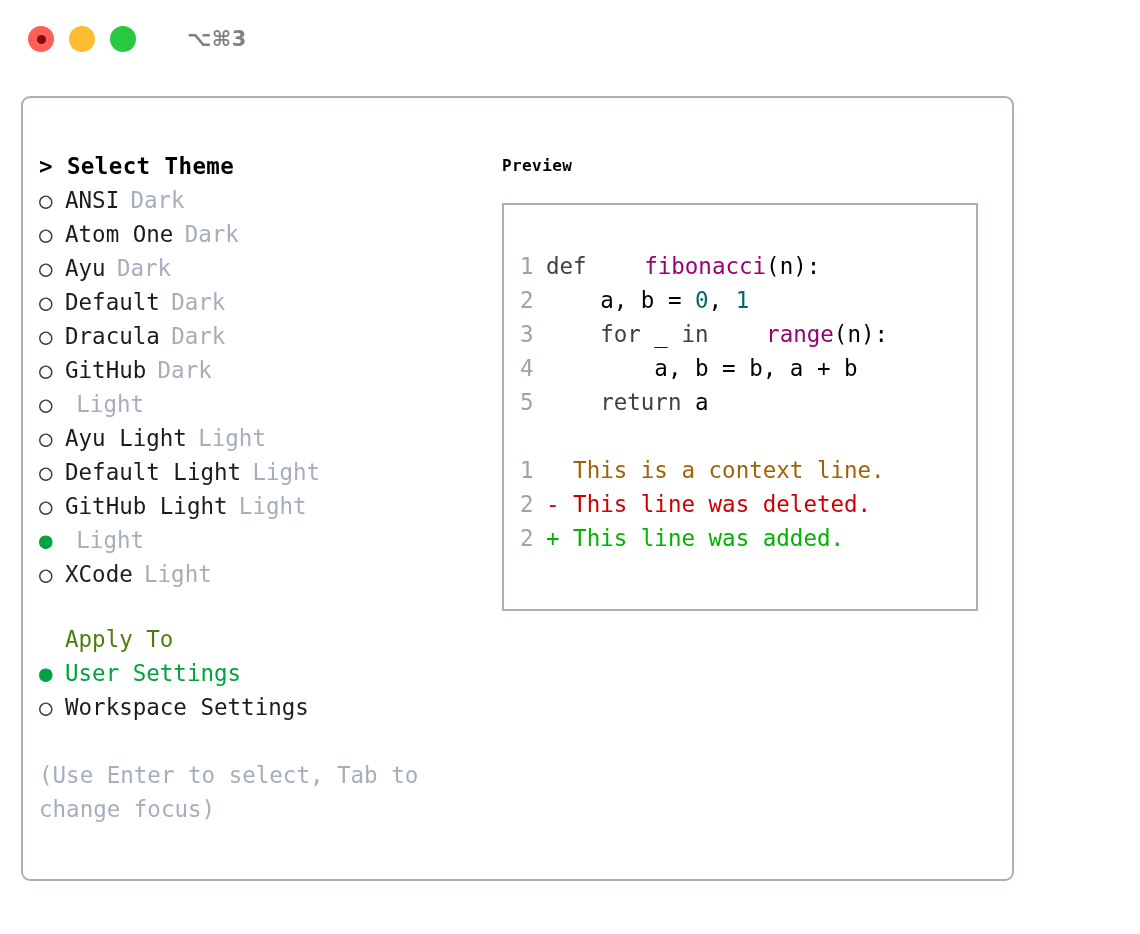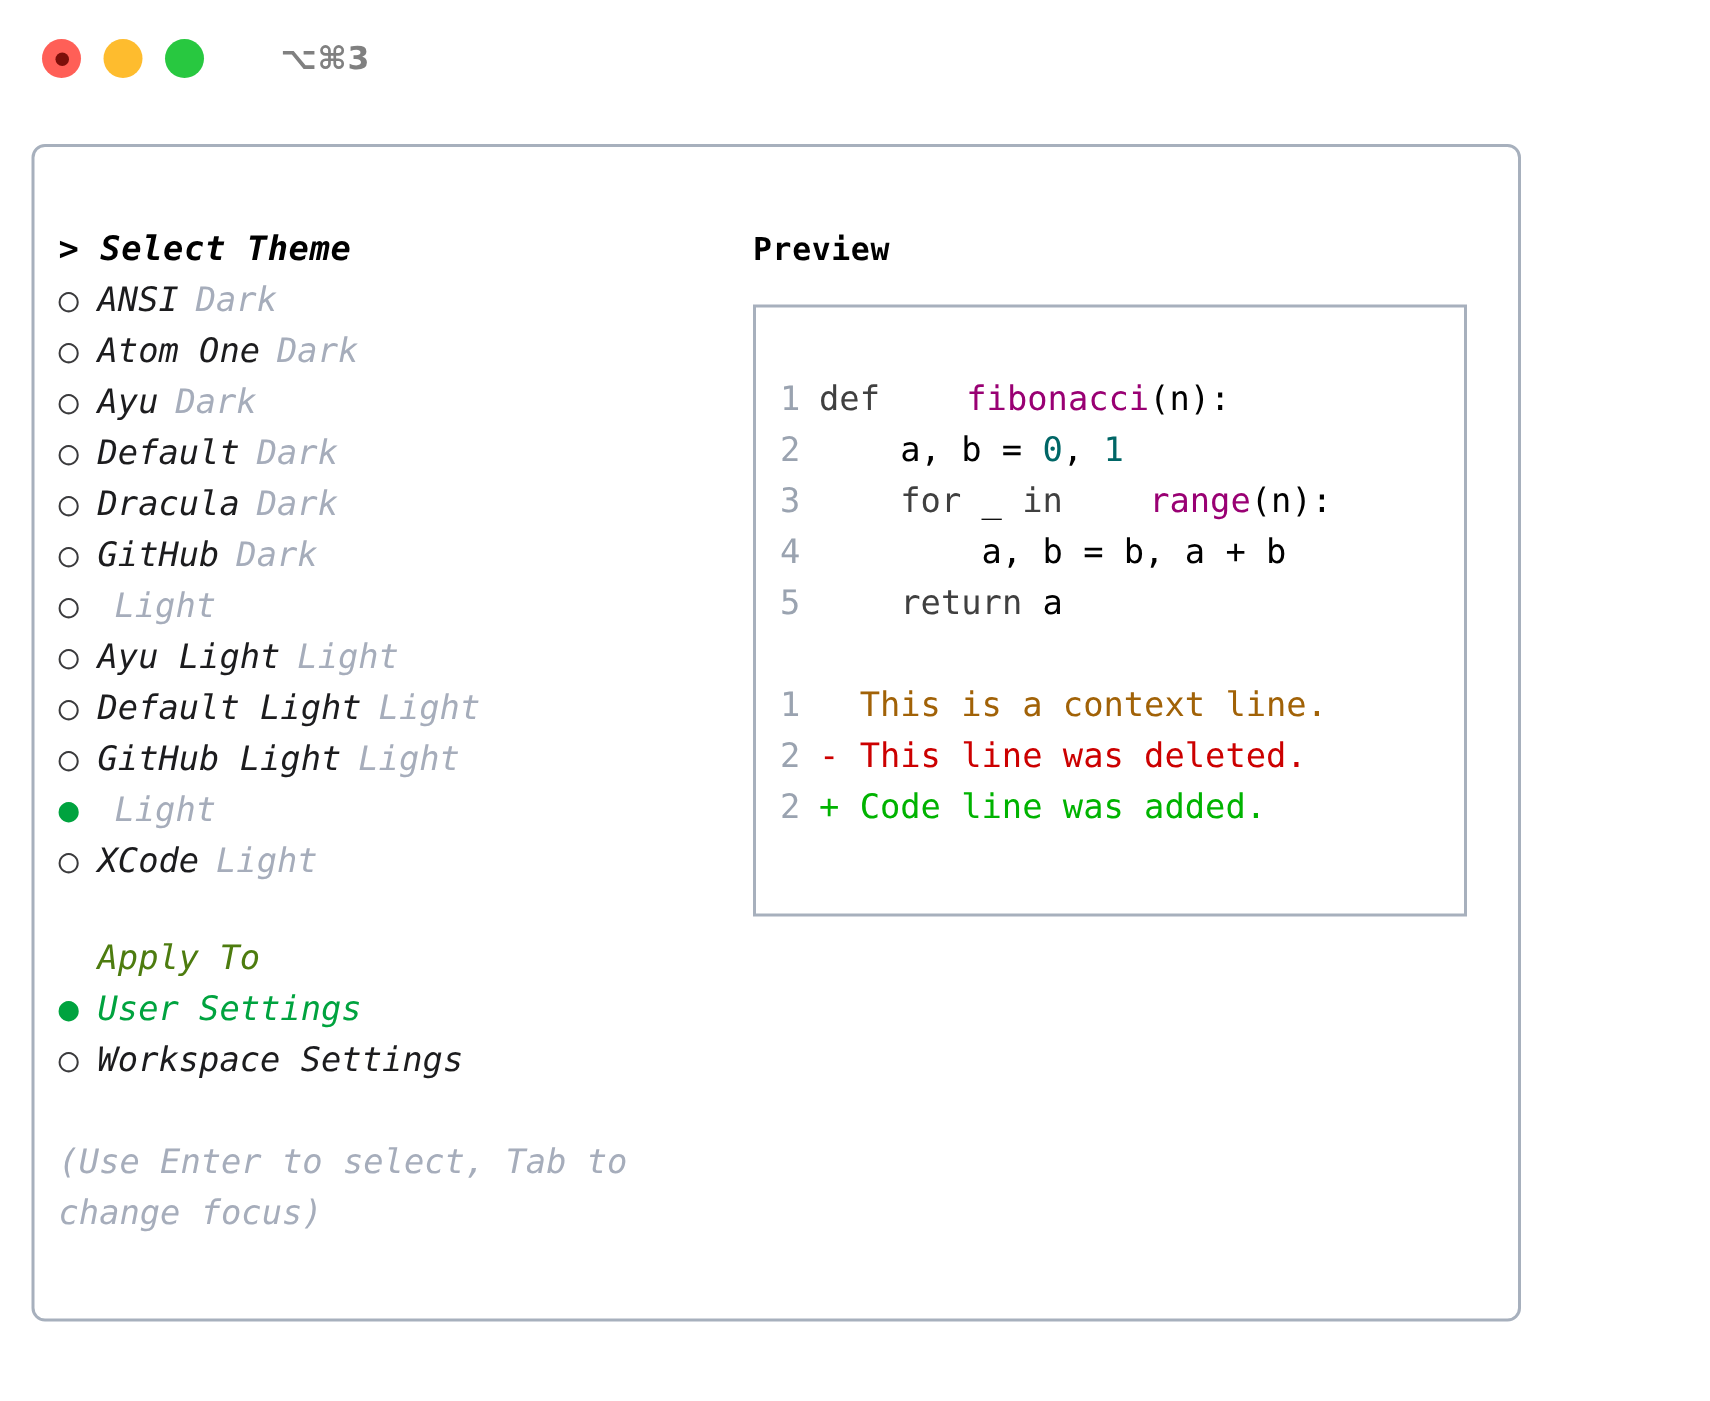--- a/index.html
+++ b/index.html
@@ -93,21 +93,20 @@
     top: 51px;
     width: 460px;
   }
 
   .mono-line {
     font-family: "DejaVu Sans Mono", "Liberation Mono", monospace;
     font-size: 22.5px;
     line-height: 34px;
     white-space: pre;
     color: #1c1c1e;
-    font-style: italic;
   }
 
   #select-theme-header {
     font-weight: bold;
     color: #000000;
     letter-spacing: 0.4px;
   }
 
   .theme-row {
     display: flex;
@@ -148,21 +147,21 @@
 
   
   #right-col {
     position: absolute;
     left: 479px;
     top: 51px;
     width: 500px;
   }
   #preview-title {
     font-family: "DejaVu Sans Mono", "Liberation Mono", monospace;
-    font-size: 21px;
+    font-size: 16px;
     line-height: 34px;
     font-weight: bold;
     color: #000000;
     letter-spacing: 0.4px;
   }
 
   #preview-box {
     margin-top: 20px;
     width: 476px;
     height: 408px;
@@ -250,20 +249,20 @@
               <div class="code-line"><span class="gutter">1</span><span class="code-body"><span class="tok-kw">def </span><span class="tok-fn">fibonacci</span><span class="tok-plain">(n):</span></span></div>
               <div class="code-line"><span class="gutter">2</span><span class="code-body"><span class="tok-plain">    a, b = </span><span class="tok-num">0</span><span class="tok-plain">, </span><span class="tok-num">1</span></span></div>
               <div class="code-line"><span class="gutter">3</span><span class="code-body"><span class="tok-plain">    </span><span class="tok-kw">for</span><span class="tok-plain"> _ </span><span class="tok-kw">in</span><span class="tok-plain"> </span><span class="tok-fn">range</span><span class="tok-plain">(n):</span></span></div>
               <div class="code-line"><span class="gutter">4</span><span class="code-body"><span class="tok-plain">        a, b = b, a + b</span></span></div>
               <div class="code-line"><span class="gutter">5</span><span class="code-body"><span class="tok-plain">    </span><span class="tok-kw">return</span><span class="tok-plain"> a</span></span></div>
             </div>
           <div class="blank-line"></div>
           <div id="diff-block">
               <div class="code-line"><span class="gutter">1</span><span class="code-body diff-ctx">  This is a context line.</span></div>
               <div class="code-line"><span class="gutter">2</span><span class="code-body diff-del">- This line was deleted.</span></div>
-              <div class="code-line"><span class="gutter">2</span><span class="code-body diff-add">+ Code line was added.</span></div>
+              <div class="code-line"><span class="gutter">2</span><span class="code-body diff-add">+ This line was added.</span></div>
             </div>
         </div>
       </div>
 
     </div>
   </div>
 </div>
 
 </body></html>

